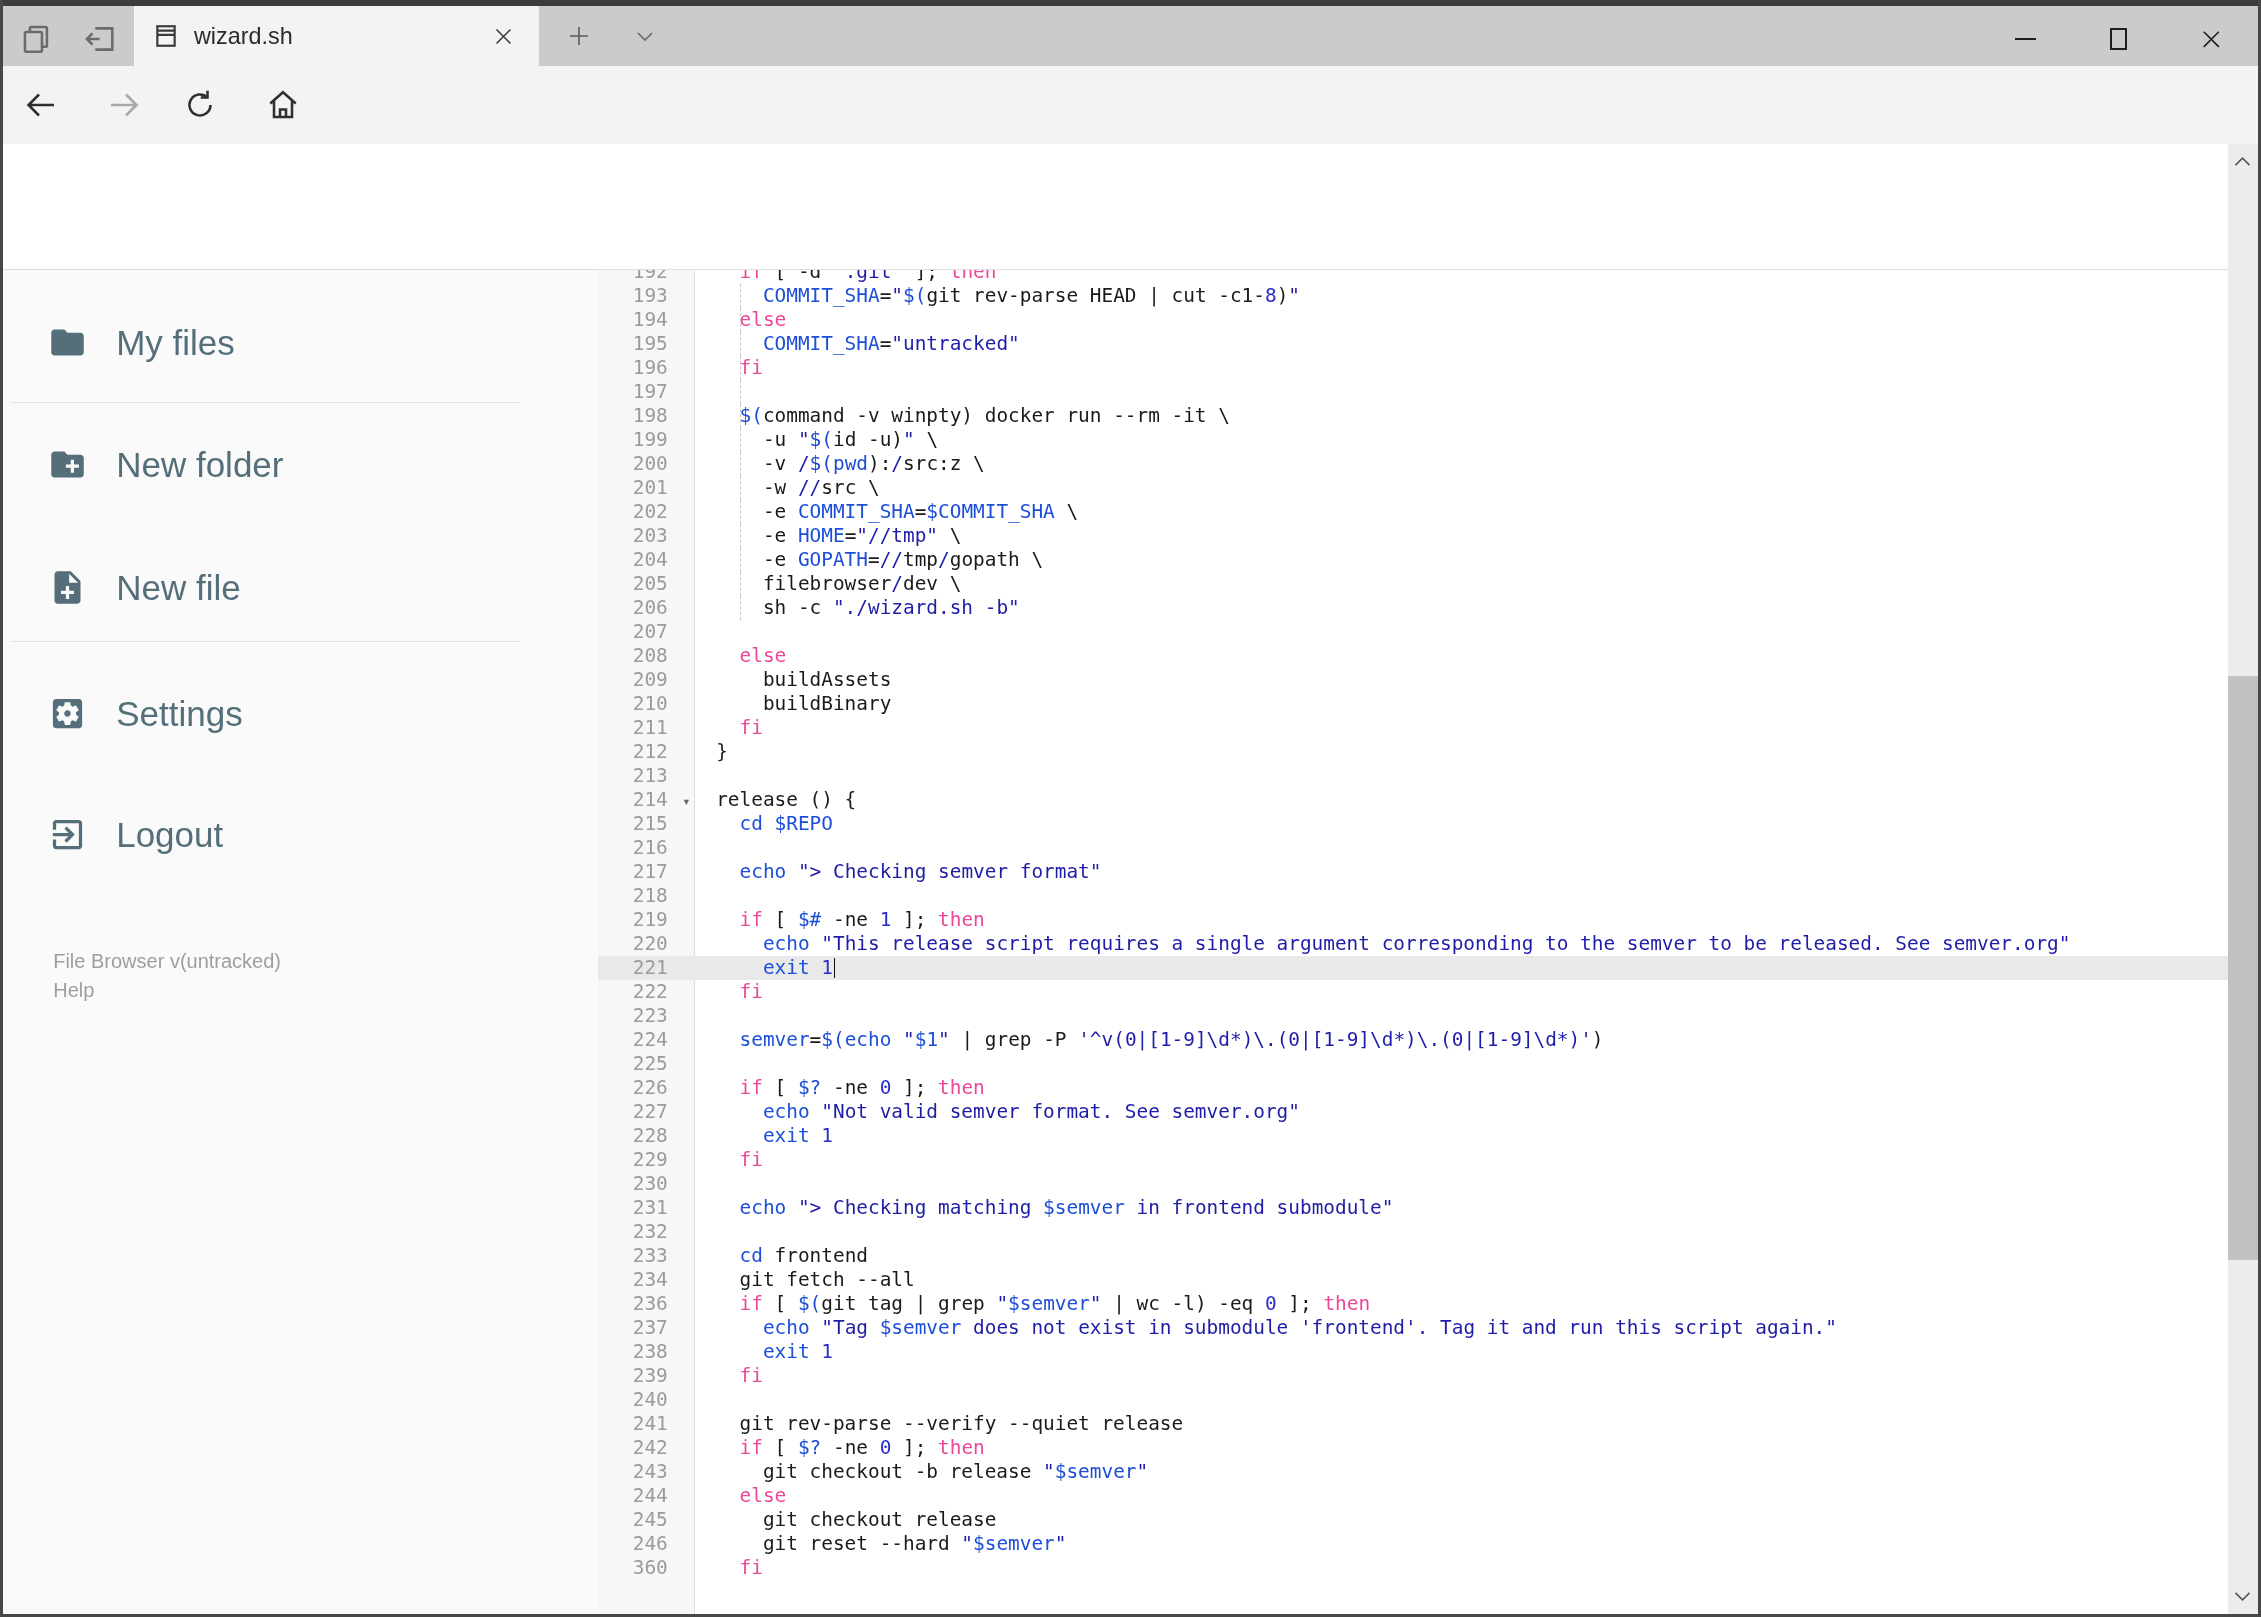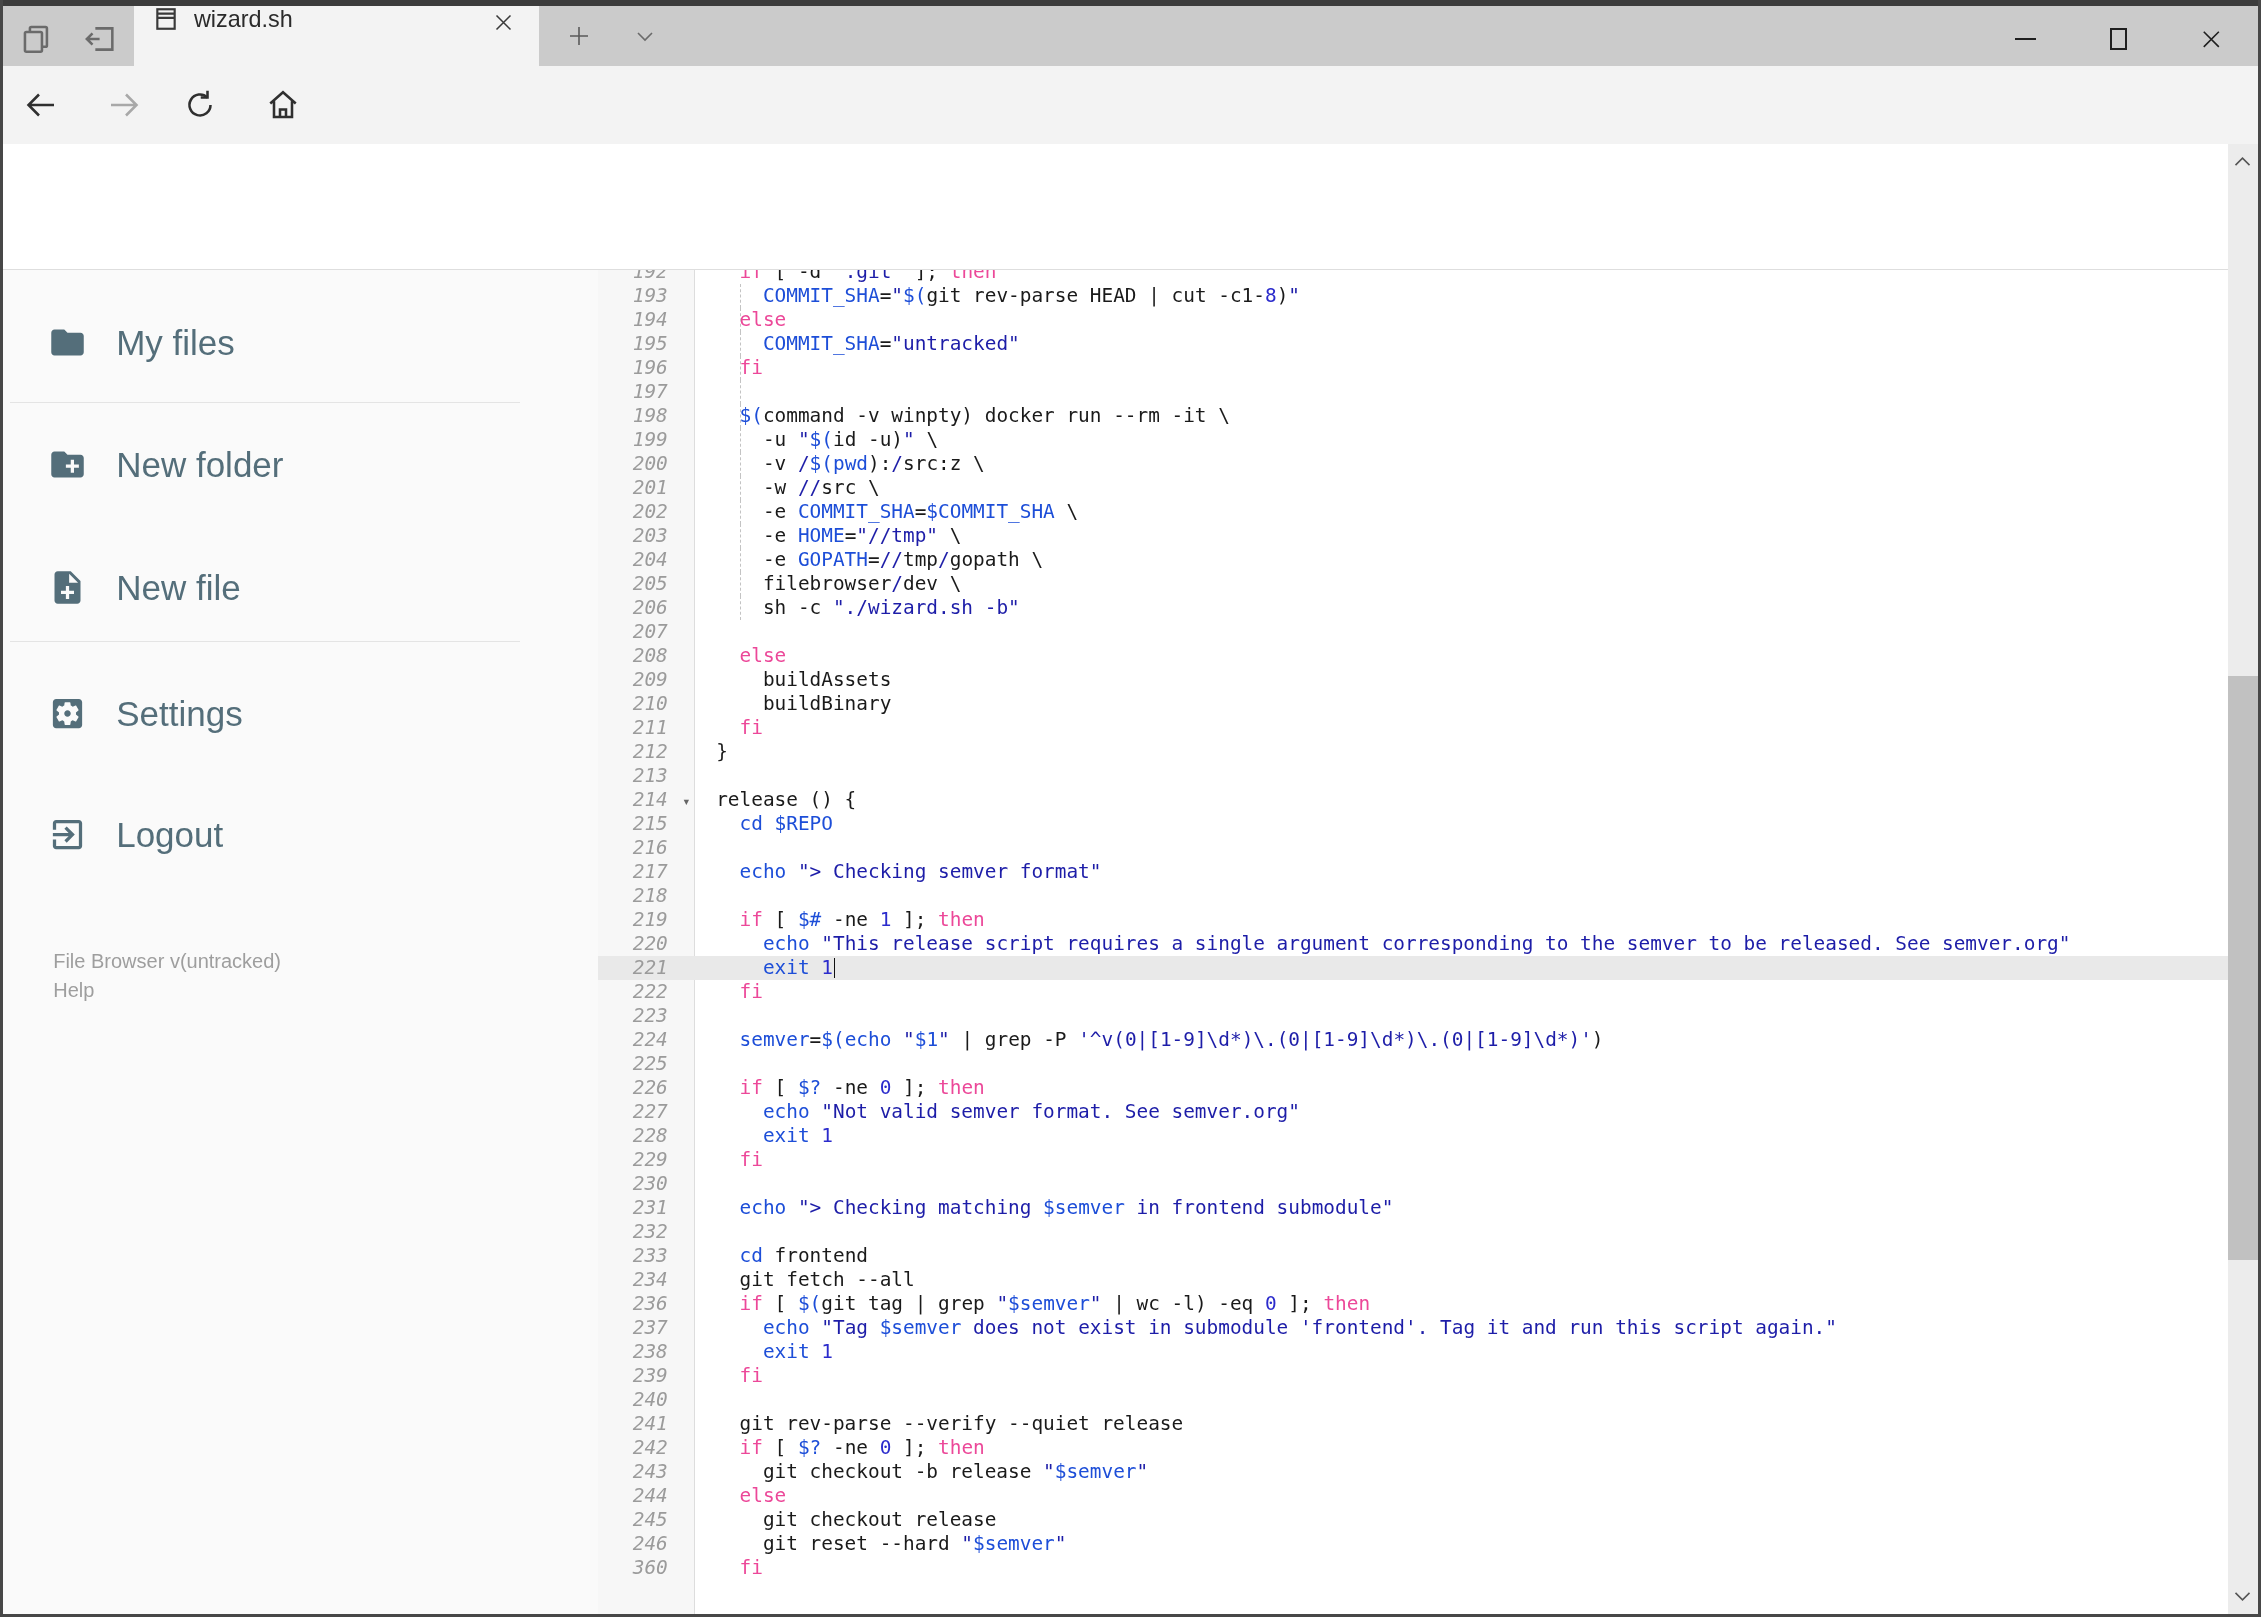--- a/index.html
+++ b/index.html
@@ -4,21 +4,21 @@
 <title>wizard.sh</title>
 <style>
   * { margin:0; padding:0; box-sizing:border-box; }
   html,body { width:2261px; height:1617px; overflow:hidden; }
   body { position:relative; background:#fafafa; font-family:"Liberation Sans",sans-serif; }
   .frame { position:absolute; inset:0; border:3.2px solid #474747; border-top:none; pointer-events:none; z-index:90; }
 
   
   .titlebar { position:absolute; left:0; top:0; width:100%; height:66px; background:#cbcbcb; border-top:6.5px solid #3c3c3c; }
   .tabbar-icon { position:absolute; top:14.5px; width:45px; height:37px; display:flex; align-items:center; justify-content:center; }
-  .tab { position:absolute; left:134px; top:0; width:405px; height:60px; background:#f3f3f3; display:flex; align-items:flex-start; padding:0 19.4px; }
+  .tab { position:absolute; left:134px; top:0; width:405px; height:60px; background:#f3f3f3; display:flex; align-items:center; padding:0 19.4px; }
   .tab-title { font-size:23.4px; color:#2b2b2b; margin-left:14.5px; }
   .tab-close { margin-left:auto; width:32px; height:32px; display:flex; align-items:center; justify-content:center; }
   .newtab-btn { position:absolute; left:557px; top:11.3px; width:44px; height:37px; display:flex; align-items:center; justify-content:center; }
   .tablist-btn { position:absolute; left:623px; top:11.3px; width:44px; height:37px; display:flex; align-items:center; justify-content:center; }
   .win-controls { position:absolute; right:3.2px; top:6.5px; height:53px; display:flex; }
   .win-btn { width:93px; height:53px; display:flex; align-items:center; justify-content:center; }
   .glyph-min { width:21px; height:2.4px; background:#1f1f1f; }
   .glyph-max { width:17px; height:22px; border:2px solid #1f1f1f; }
 
   
@@ -51,21 +51,21 @@
   .side-label { font-size:35px; color:#546e7a; margin-left:29px; }
   .side-div { position:absolute; left:6.5px; width:510px; height:0.8px; background:#e4e4e4; }
   .side-footer { position:absolute; left:50px; font-size:20px; color:#9e9e9e; }
 
   
   .editor { position:absolute; left:595px; top:0; right:0; bottom:0; background:#fff; overflow:hidden; }
   .gutter-bg { position:absolute; left:0; top:0; bottom:0; width:97px; background:#f7f7f7; border-right:0.8px solid #dddddd; }
   .cm-lines { position:absolute; left:0; top:-9.7px; right:0; font-family:"DejaVu Sans Mono",monospace; font-size:19.4px; line-height:24px; }
   .cm-row { position:relative; display:flex; height:24px; }
   .cm-row.active { background:#e9e9e9; }
-  .ln { position:relative; flex:0 0 97px; padding-right:27.4px; text-align:right; color:#9b9b9b;font-style:italic; }
+  .ln { position:relative; flex:0 0 97px; padding-right:27.4px; text-align:right; color:#9b9b9b; }
   .fold { position:absolute; right:4.8px; top:0.8px; font-size:13.7px; color:#666; }
   .code { padding-left:21px; white-space:pre; color:#1a1a1a; }
   .guide { position:absolute; left:calc(118px + 2ch); top:0; bottom:0; border-left:0.8px dashed #c3c3c3; }
   .tk-k { color:#ec4899; }
   .tk-v { color:#1d4ed8; }
   .tk-s { color:#1d1da8; }
   .tk-n { color:#2b2bcc; }
   .caret { display:inline-block; width:1.6px; height:20px; background:#111; vertical-align:-3.2px; margin-left:0.8px; }
 
   

